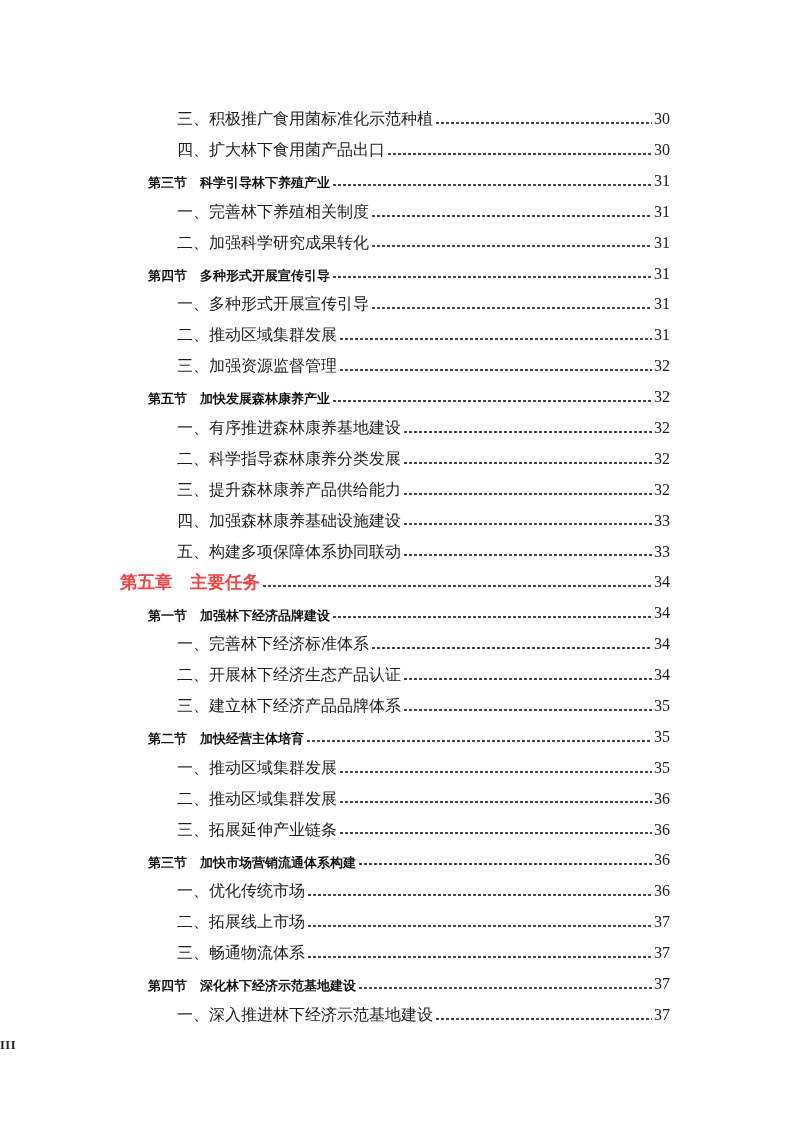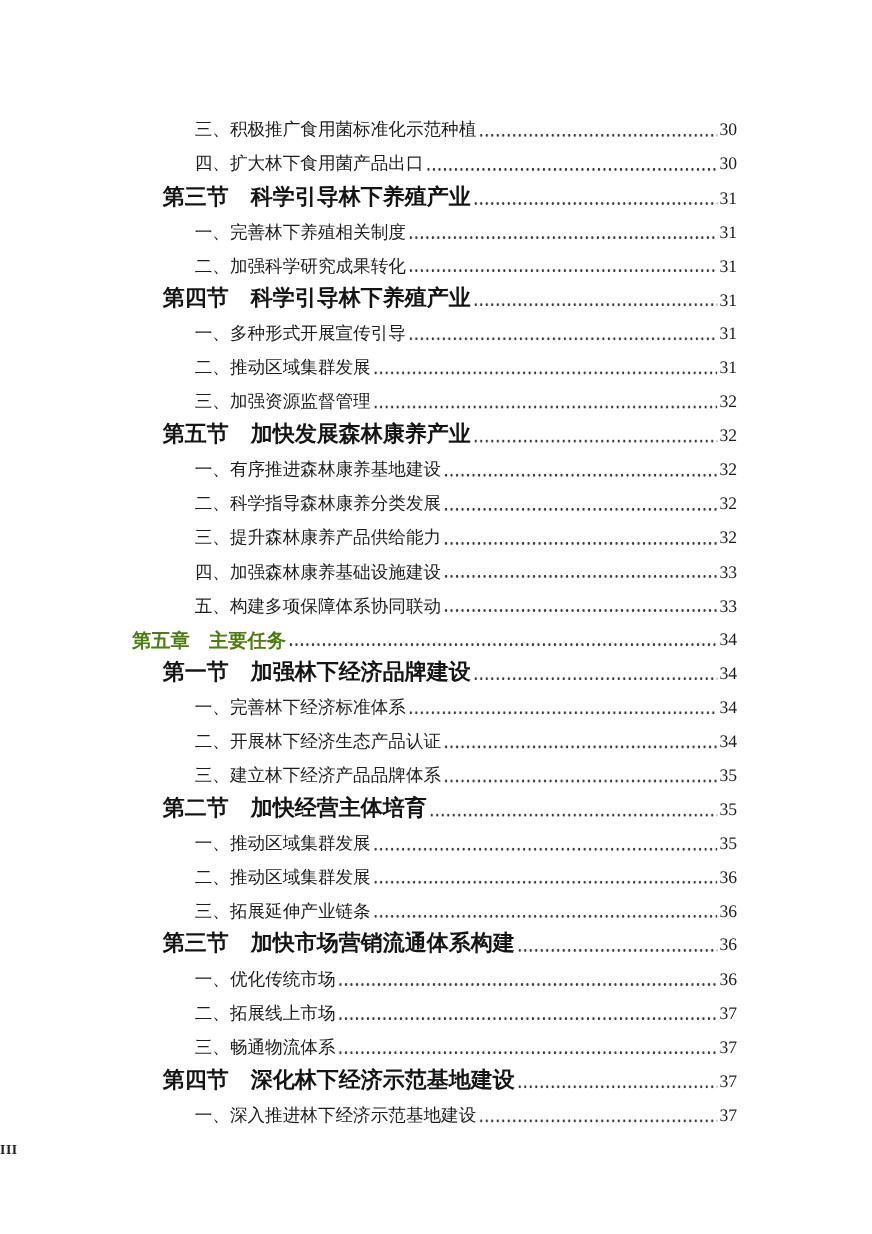--- a/index.html
+++ b/index.html
@@ -41,27 +41,27 @@
     font-family: "Liberation Serif", serif;
     font-size: 16px;
     line-height: 1.05;
     color: #1d1d1d;
     white-space: nowrap;
   }
   .level-chapter .entry-text {
     font-family: "Liberation Sans", sans-serif;
     font-weight: 700;
     font-size: 17.5px;
-    color: #4d7c0f;
+    color: #ef4444;
   }
   .level-section { padding-left: 28px; }
   .level-section .entry-text {
     font-family: "Liberation Sans", sans-serif;
     font-weight: 700;
-    font-size: 20px;
+    font-size: 13px;
     color: #151515;
   }
   .level-sub { padding-left: 57px; }
   .level-sub .entry-text {
     font-family: "Liberation Serif", serif;
     font-size: 16px;
   }
   .footer {
     position: absolute;
     top: 1038px;
@@ -100,21 +100,21 @@
       <span class="entry-text">一、完善林下养殖相关制度</span>
       <span class="leader"></span>
       <span class="entry-page">31</span>
     </div>
       <div class="toc-row level-sub">
       <span class="entry-text">二、加强科学研究成果转化</span>
       <span class="leader"></span>
       <span class="entry-page">31</span>
     </div>
       <div class="toc-row level-section">
-      <span class="entry-text">第四节　科学引导林下养殖产业</span>
+      <span class="entry-text">第四节　多种形式开展宣传引导</span>
       <span class="leader"></span>
       <span class="entry-page">31</span>
     </div>
       <div class="toc-row level-sub">
       <span class="entry-text">一、多种形式开展宣传引导</span>
       <span class="leader"></span>
       <span class="entry-page">31</span>
     </div>
       <div class="toc-row level-sub">
       <span class="entry-text">二、推动区域集群发展</span>

